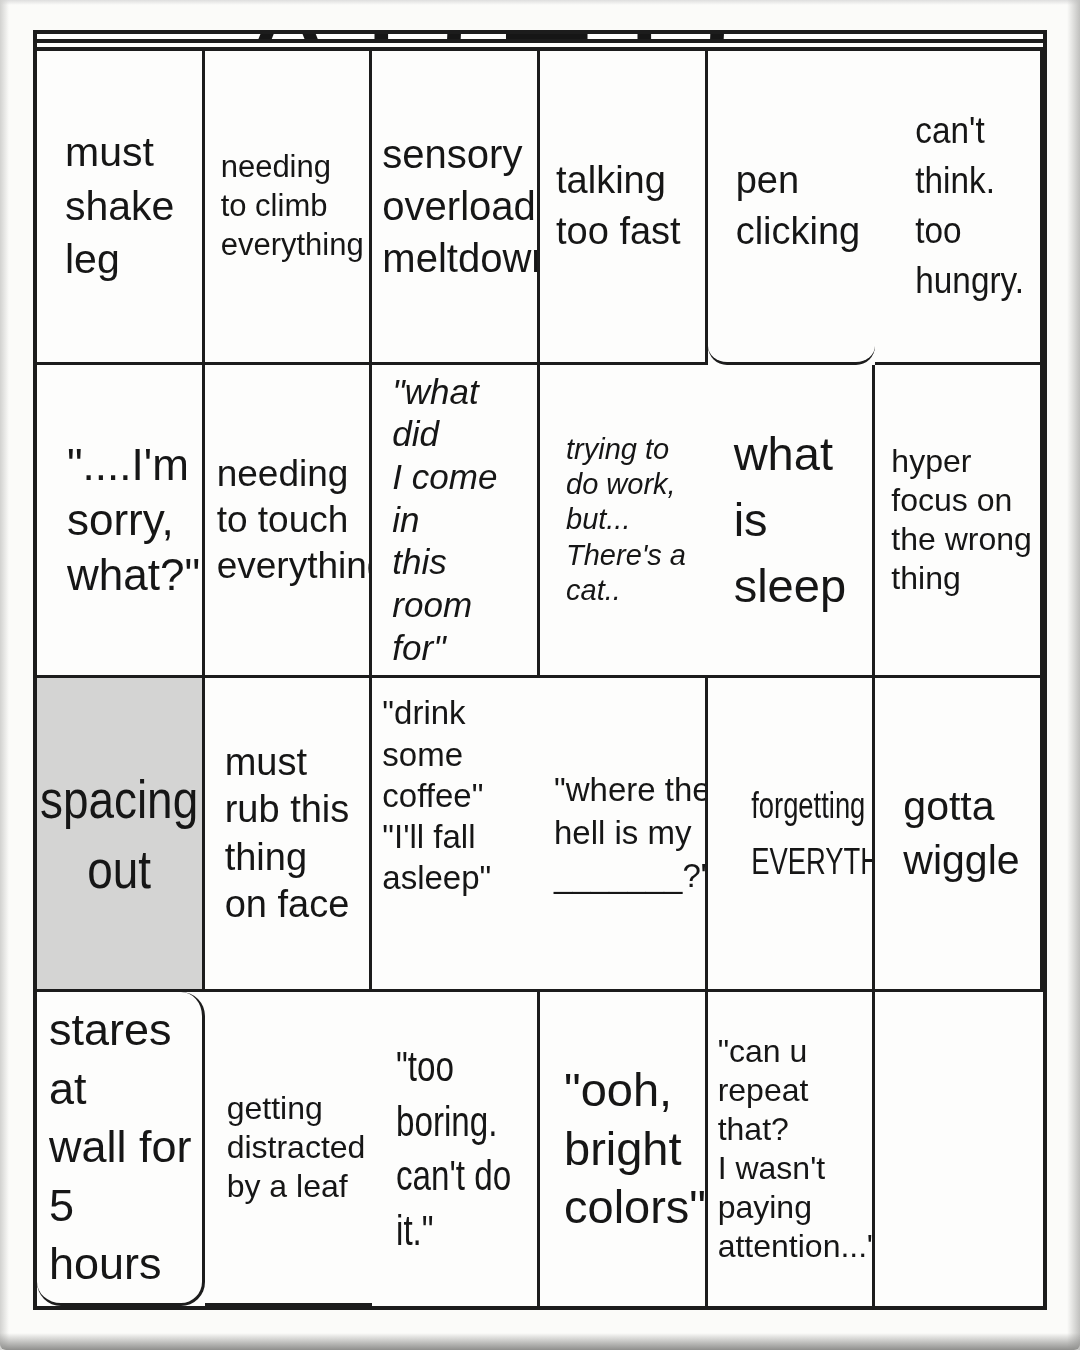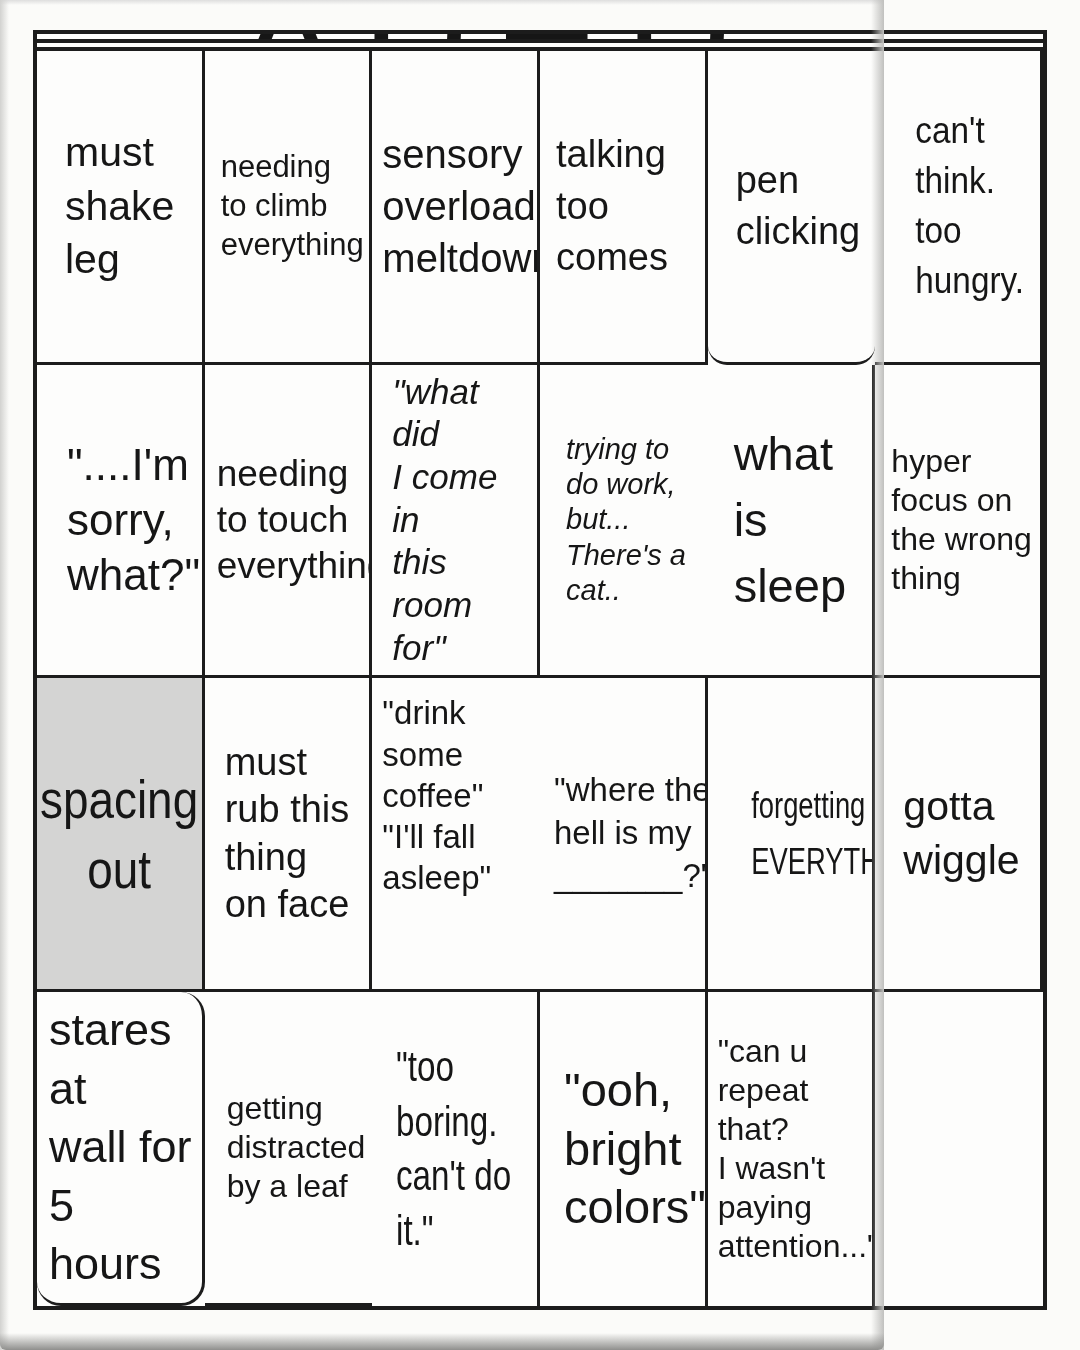--- a/index.html
+++ b/index.html
@@ -6,21 +6,21 @@
     margin: 0;
     padding: 0;
     width: 1080px;
     height: 1350px;
     background: #fbfbf9;
     overflow: hidden;
     font-family: "Liberation Sans", sans-serif;
   }
   .photo {
     position: relative;
-    width: 884px;
+    width: 1080px;
     height: 1350px;
     background: #fbfbf9;
   }
   
   .edge-left {
     position: absolute; left: 0; top: 0; width: 9px; height: 100%;
     background: linear-gradient(to left, rgba(0,0,0,0), #d2d2d0);
     pointer-events: none;
   }
   .edge-right {
@@ -171,21 +171,21 @@
 to climb
 everything</span>
         </div>
       <div class="cell c2">
           <span>sensory
 overload
 meltdown</span>
         </div>
       <div class="cell c3">
           <span>talking
-too comes</span>
+too fast</span>
         </div>
       <div class="cell c4">
           <span>pen
 clicking</span>
         </div>
 
       <div class="cell c5">
           <span>can't think.
 too hungry.</span>
         </div>

